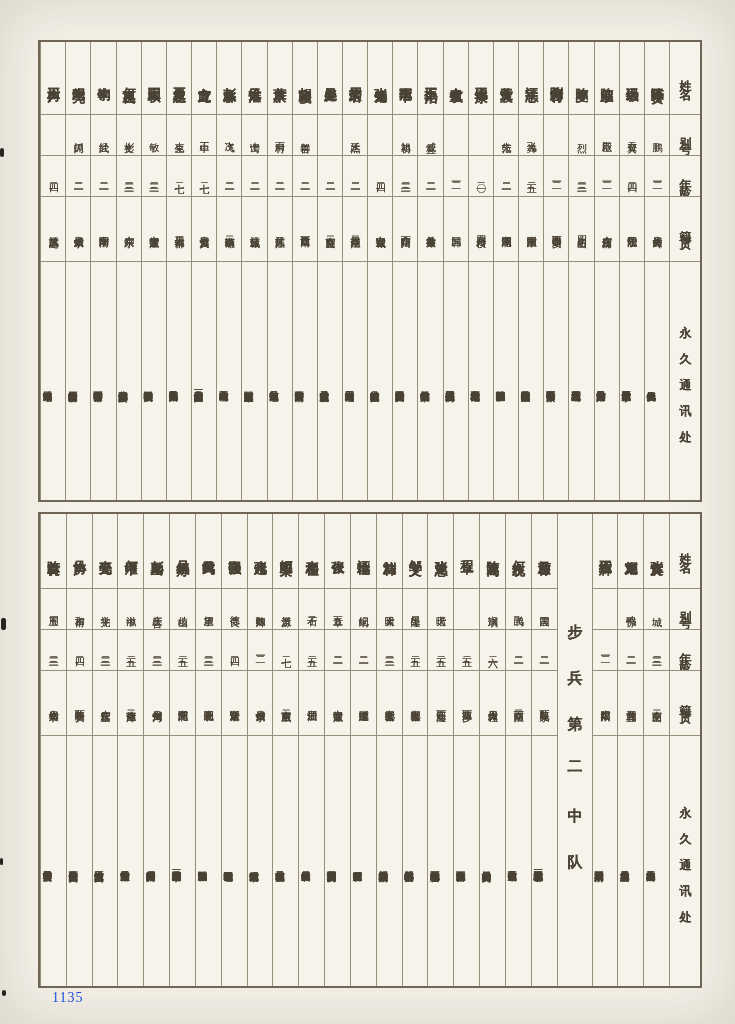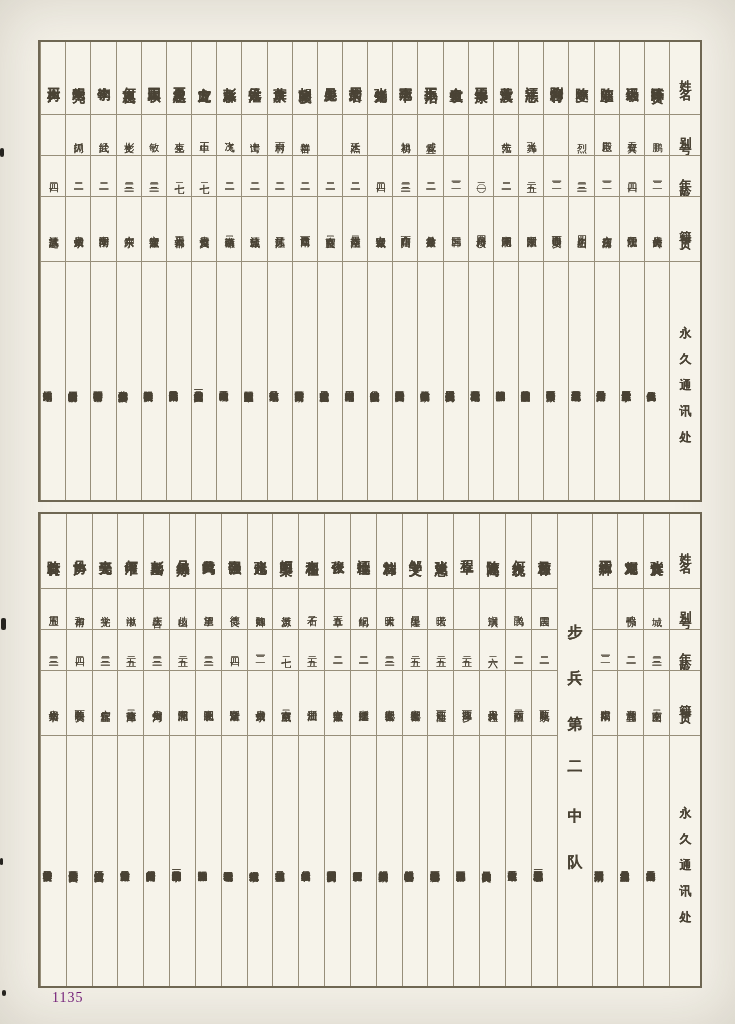--- a/index.html
+++ b/index.html
@@ -50,21 +50,21 @@
   .addr-cell{align-items:center;justify-content:flex-start;padding-top:5px;box-sizing:border-box;}
   .addr-t{font-size:9.5px;line-height:11.5px;}
   .hdr .cell{font-weight:bold;}
   .hdr-t{font-size:12px;font-weight:bold;}
   .sp8{letter-spacing:8px;}
   .sp26{letter-spacing:26px;}
   .section-cell{height:100%;}
   .section-t{font-size:15px;font-weight:bold;letter-spacing:46px;}
   .pageno{
     position:absolute;left:52px;bottom:18px;
-    font-size:14px;letter-spacing:1px;color:#701a75;
+    font-size:14px;letter-spacing:1px;color:#1d4ed8;
   }
   .speck{position:absolute;background:#26241f;border-radius:2px;}
   .sp-a{left:0;top:148px;width:4px;height:9px;}
   .sp-b{left:1px;top:618px;width:5px;height:12px;}
   .sp-c{left:0;top:858px;width:3px;height:7px;}
   .sp-d{left:2px;top:990px;width:4px;height:6px;}
 </style>
 </head>
 <body>
 

